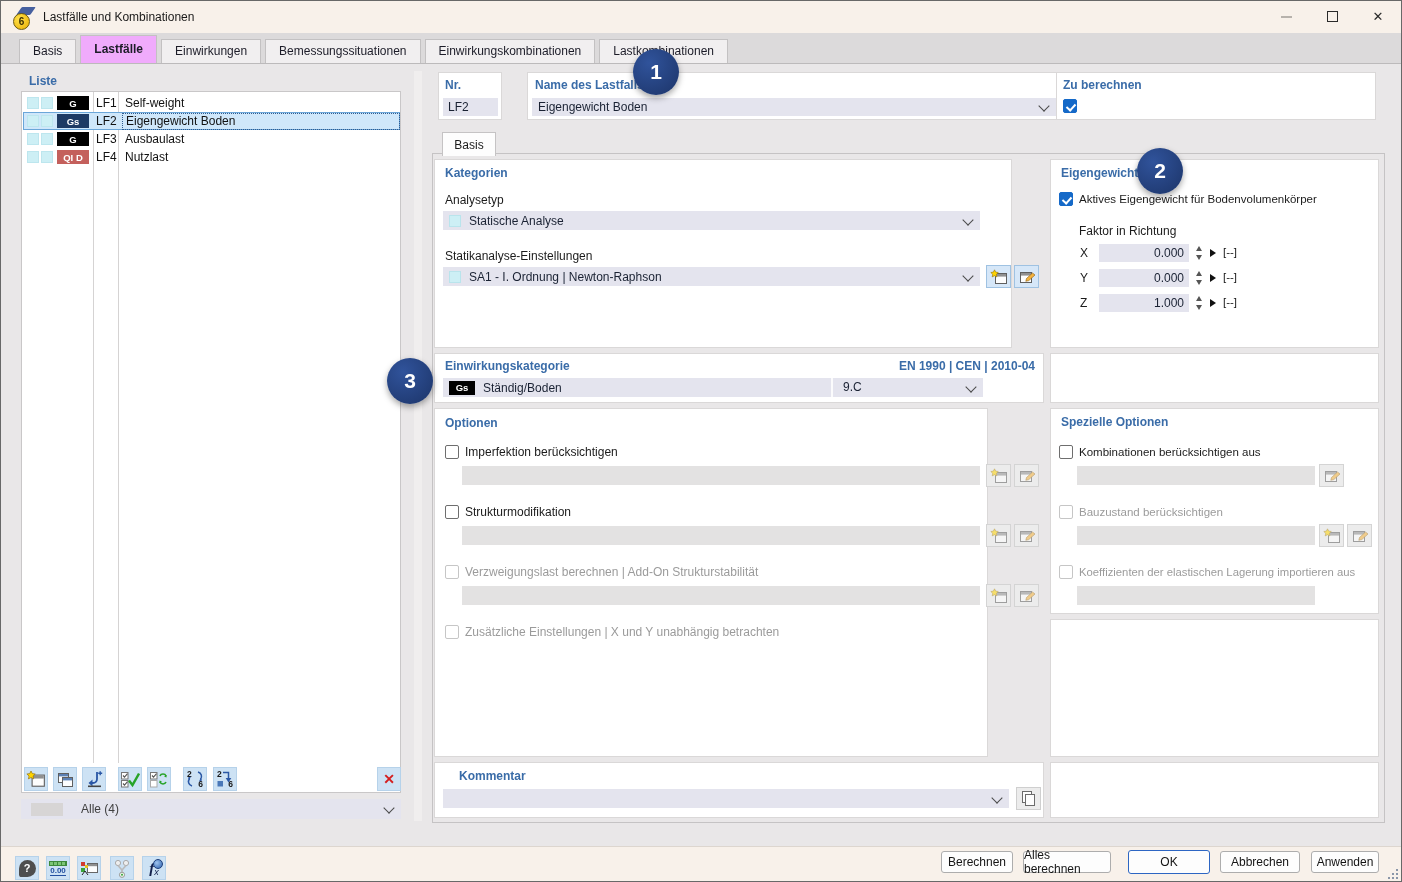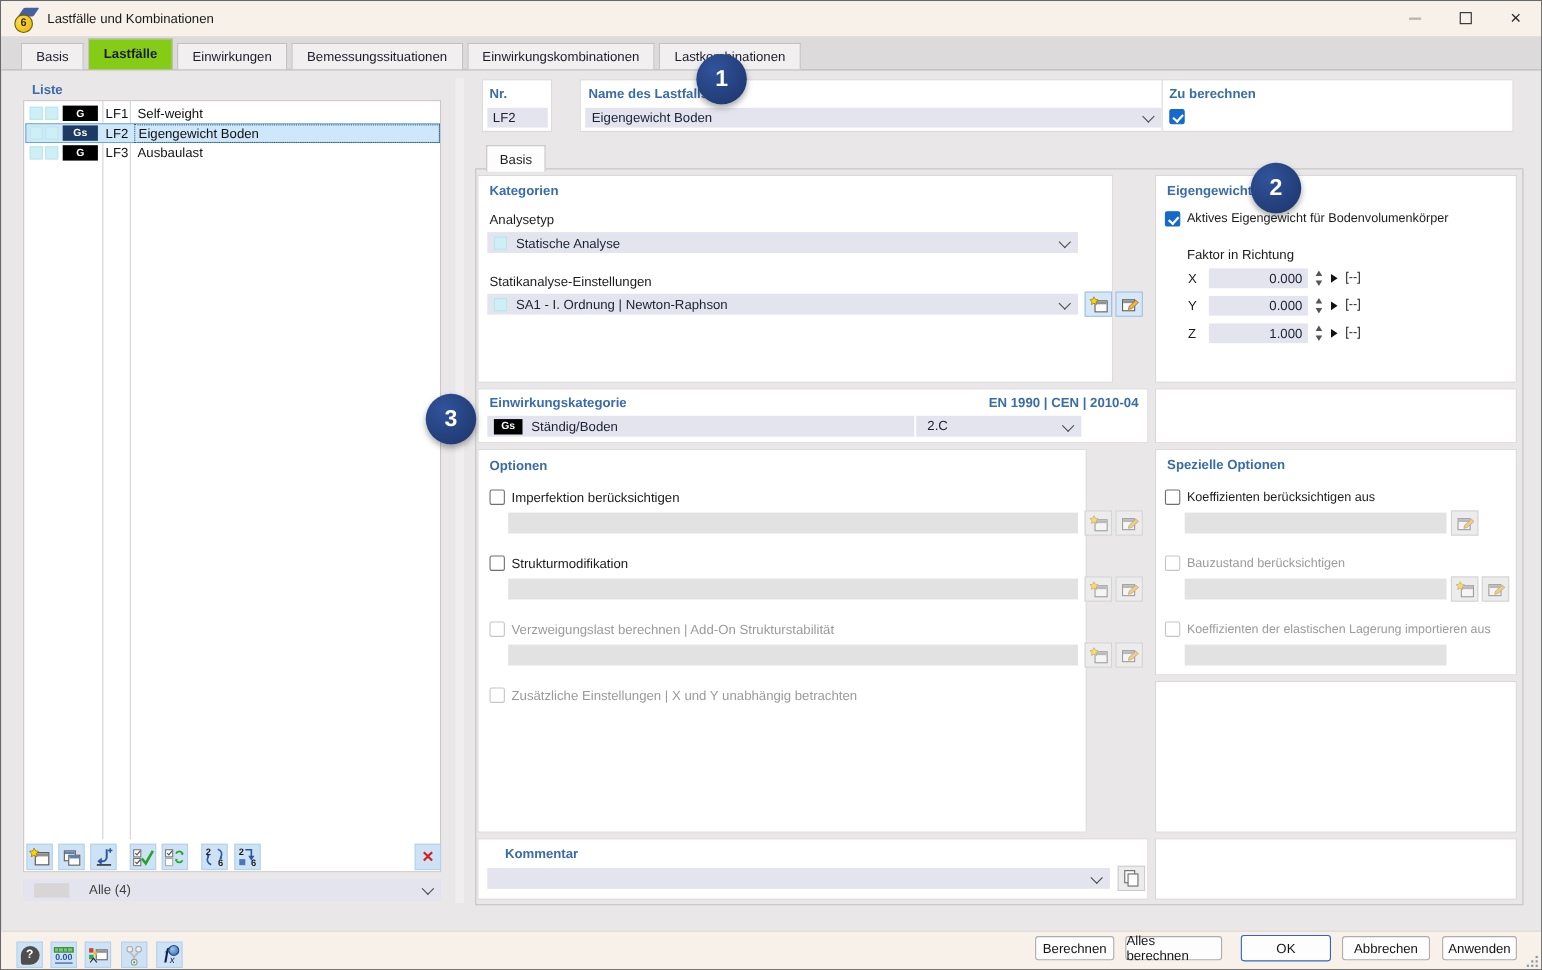--- a/index.html
+++ b/index.html
@@ -11,21 +11,21 @@
   .wctl{position:absolute;top:0;width:46px;height:31px;display:flex;align-items:center;justify-content:center;}
   .min-glyph{width:11px;height:2px;background:#b7b2ac;}
   .max-glyph{width:11px;height:11px;border:1.3px solid #2a2a2a;box-sizing:border-box;}
   .close-glyph{font-size:13px;color:#2a2a2a;line-height:13px;}
   .logo{position:absolute;left:12px;top:5px;width:24px;height:23px;}
   .roof{position:absolute;left:6px;top:1px;width:14px;height:8px;background:#46609f;transform:skewX(-35deg);border-radius:1px;}
   .ball{position:absolute;left:0;top:7px;width:15px;height:15px;border-radius:50%;background:radial-gradient(circle at 35% 35%,#ffe14d,#e8ae00);border:1px solid #6b5a10;color:#3b2f00;font-size:10px;font-weight:bold;text-align:center;line-height:15px;box-sizing:content-box;}
   
   .tabstrip{position:absolute;left:0;top:32px;width:100%;height:31px;background:#dcdadb;border-bottom:1px solid #bcbabb;box-sizing:border-box;display:flex;align-items:flex-end;padding-left:18px;}
   .tab{height:24px;line-height:23px;padding:0 13px;background:#f1eff0;border:1px solid #c3c1c2;border-bottom:none;margin-right:4px;font-size:12px;color:#1c1c28;box-sizing:border-box;}
-  .tab.active{height:28px;line-height:27px;background:#84cc16;font-weight:bold;z-index:2;}
+  .tab.active{height:28px;line-height:27px;background:#f0abfc;font-weight:bold;z-index:2;}
   
   .blue{color:#3a6ca8;font-weight:bold;font-size:12px;}
   .lbl{font-size:12px;color:#1b1b1b;}
   .dis{color:#9b9b9b;}
   .panel{position:absolute;background:#fff;border:1px solid #dad8d8;box-sizing:border-box;}
   .dd{position:absolute;background:#e4e4ee;display:flex;align-items:center;font-size:12px;color:#1a2233;box-sizing:border-box;}
   .chev{position:absolute;right:8px;top:50%;width:7px;height:7px;margin-top:-5px;border-right:1.4px solid #4a4a4a;border-bottom:1.4px solid #4a4a4a;transform:rotate(45deg);}
   .swatch{width:12px;height:12px;background:#cdeff5;border:1px solid #b9e4ec;box-sizing:border-box;}
   .cb{position:absolute;width:14px;height:14px;background:#fff;border:1px solid #6e6e6e;border-radius:2px;box-sizing:border-box;}
   .cb.on{background:#1569c8;border-color:#1569c8;}
@@ -122,20 +122,27 @@
       <span class="lid">LF2</span>
       <span class="lname">Eigengewicht Boden</span>
     </div>
     <div class="lrow" style="top:38px;">
       <span class="sq" style="margin-left:4px;"></span>
       <span class="sq" style="margin-left:2px;"></span>
       <span class="badge" style="margin-left: 4px; width: 32px; background: rgb(0, 0, 0);">G</span>
       <span class="lid">LF3</span>
       <span class="lname">Ausbaulast</span>
     </div>
+    <div class="lrow" style="top:56px;">
+      <span class="sq" style="margin-left:4px;"></span>
+      <span class="sq" style="margin-left:2px;"></span>
+      <span class="badge" style="margin-left: 4px; width: 32px; background: rgb(196, 96, 92);">QI D</span>
+      <span class="lid">LF4</span>
+      <span class="lname">Nutzlast</span>
+    </div>
   </div>
 
   <div class="tool" style="left:23px;top:766px;">
     <svg width="20" height="18" viewBox="0 0 18 16">
         <rect x="5.5" y="4.5" width="11" height="10" fill="#fdfdfd" stroke="#5f5f5f"></rect>
         <rect x="6" y="5" width="10" height="2.6" fill="#909090"></rect>
         <path d="M4.5 0.8l1.2 2.3 2.6.4-1.9 1.8.5 2.6-2.4-1.2-2.3 1.2.5-2.6L.8 3.5l2.6-.4z" fill="#ffd400" stroke="#93700a" stroke-width="0.6"></path>
       </svg>
   </div>
   <div class="tool" style="left:52px;top:766px;">
@@ -256,21 +263,21 @@
     </div>
   </div>
 
   <div class="panel" style="left:433px;top:352px;width:610px;height:50px;">
     <span class="blue abs" style="left:10px;top:5px;">Einwirkungskategorie</span>
     <span class="blue abs" style="right:8px;top:5px;">EN 1990 | CEN | 2010-04</span>
     <div class="dd" style="left:8px;top:24px;width:540px;height:19px;">
       <span class="badge" style="margin-left: 6px; width: 26px; background: rgb(0, 0, 0);">Gs</span>
       <span style="margin-left:8px;">Ständig/Boden</span>
       <span style="position:absolute;left:388px;top:0;bottom:0;width:2px;background:#fbfbfc;"></span>
-      <span style="position:absolute;left:400px;top:2px;">2.C</span>
+      <span style="position:absolute;left:400px;top:2px;">9.C</span>
       <span class="chev"></span>
     </div>
   </div>
 
   <div class="panel" style="left:433px;top:407px;width:554px;height:349px;">
     <span class="blue abs" style="left:10px;top:7px;">Optionen</span>
 
     <div class="cb" style="left:10px;top:36px;"></div>
     <span class="lbl abs" style="left:30px;top:36px;">Imperfektion berücksichtigen</span>
     <div class="ginput" style="left:27px;top:57px;width:518px;height:19px;"></div>
@@ -366,21 +373,21 @@
     <div class="arr" style="left:159px;top:139px;"></div>
     <span class="lbl abs" style="left:172px;top:136px;font-size:11.5px;">[--]</span>
   </div>
 
   <div class="panel" style="left:1049px;top:352px;width:329px;height:50px;"></div>
 
   <div class="panel" style="left:1049px;top:407px;width:329px;height:206px;">
     <span class="blue abs" style="left:10px;top:6px;">Spezielle Optionen</span>
 
     <div class="cb" style="left:8px;top:36px;"></div>
-    <span class="lbl abs" style="left:28px;top:37px;font-size:11.5px;white-space:nowrap;">Koeffizienten berücksichtigen aus</span>
+    <span class="lbl abs" style="left:28px;top:37px;font-size:11.5px;white-space:nowrap;">Kombinationen berücksichtigen aus</span>
     <div class="ginput" style="left:26px;top:57px;width:238px;height:19px;"></div>
     <div class="ibtn gray" style="left:268px;top:55px;">
       <svg width="18" height="16" viewBox="0 0 18 16">
           <rect x="2.5" y="3.5" width="11" height="10" fill="#fdfdfd" stroke="#5f5f5f"></rect>
           <rect x="3" y="4" width="10" height="2.6" fill="#909090"></rect>
           <path d="M8.5 9.5l6-5.5 2.5 2-6.2 5.6-3 .7z" fill="#f5b23c" stroke="#8a5f10" stroke-width="0.6"></path>
         </svg>
     </div>
 
     <div class="cb off2" style="left:8px;top:96px;"></div>

